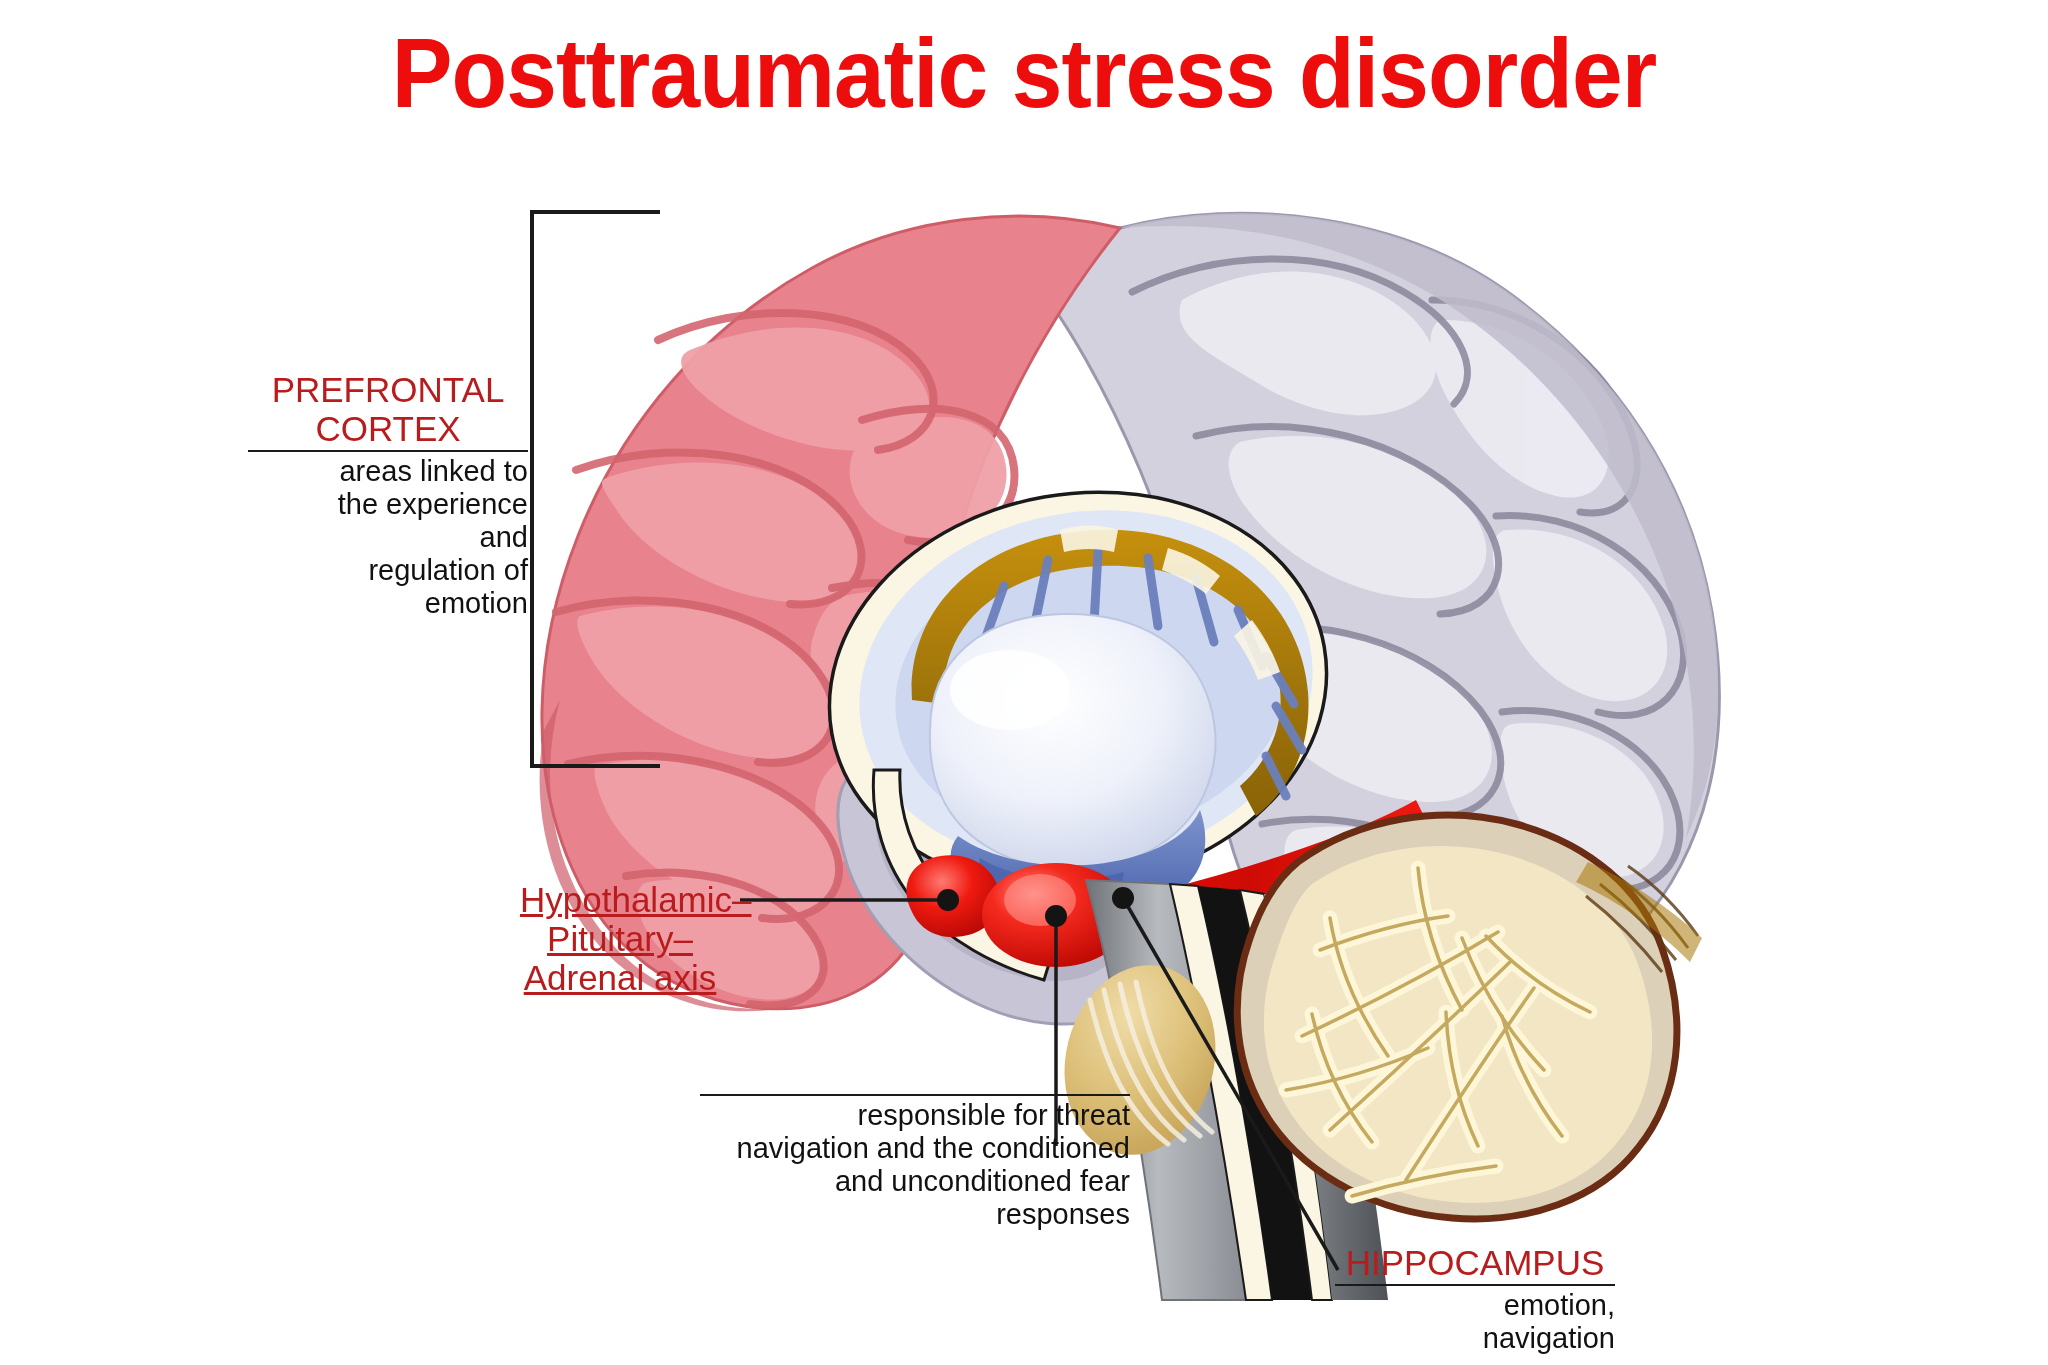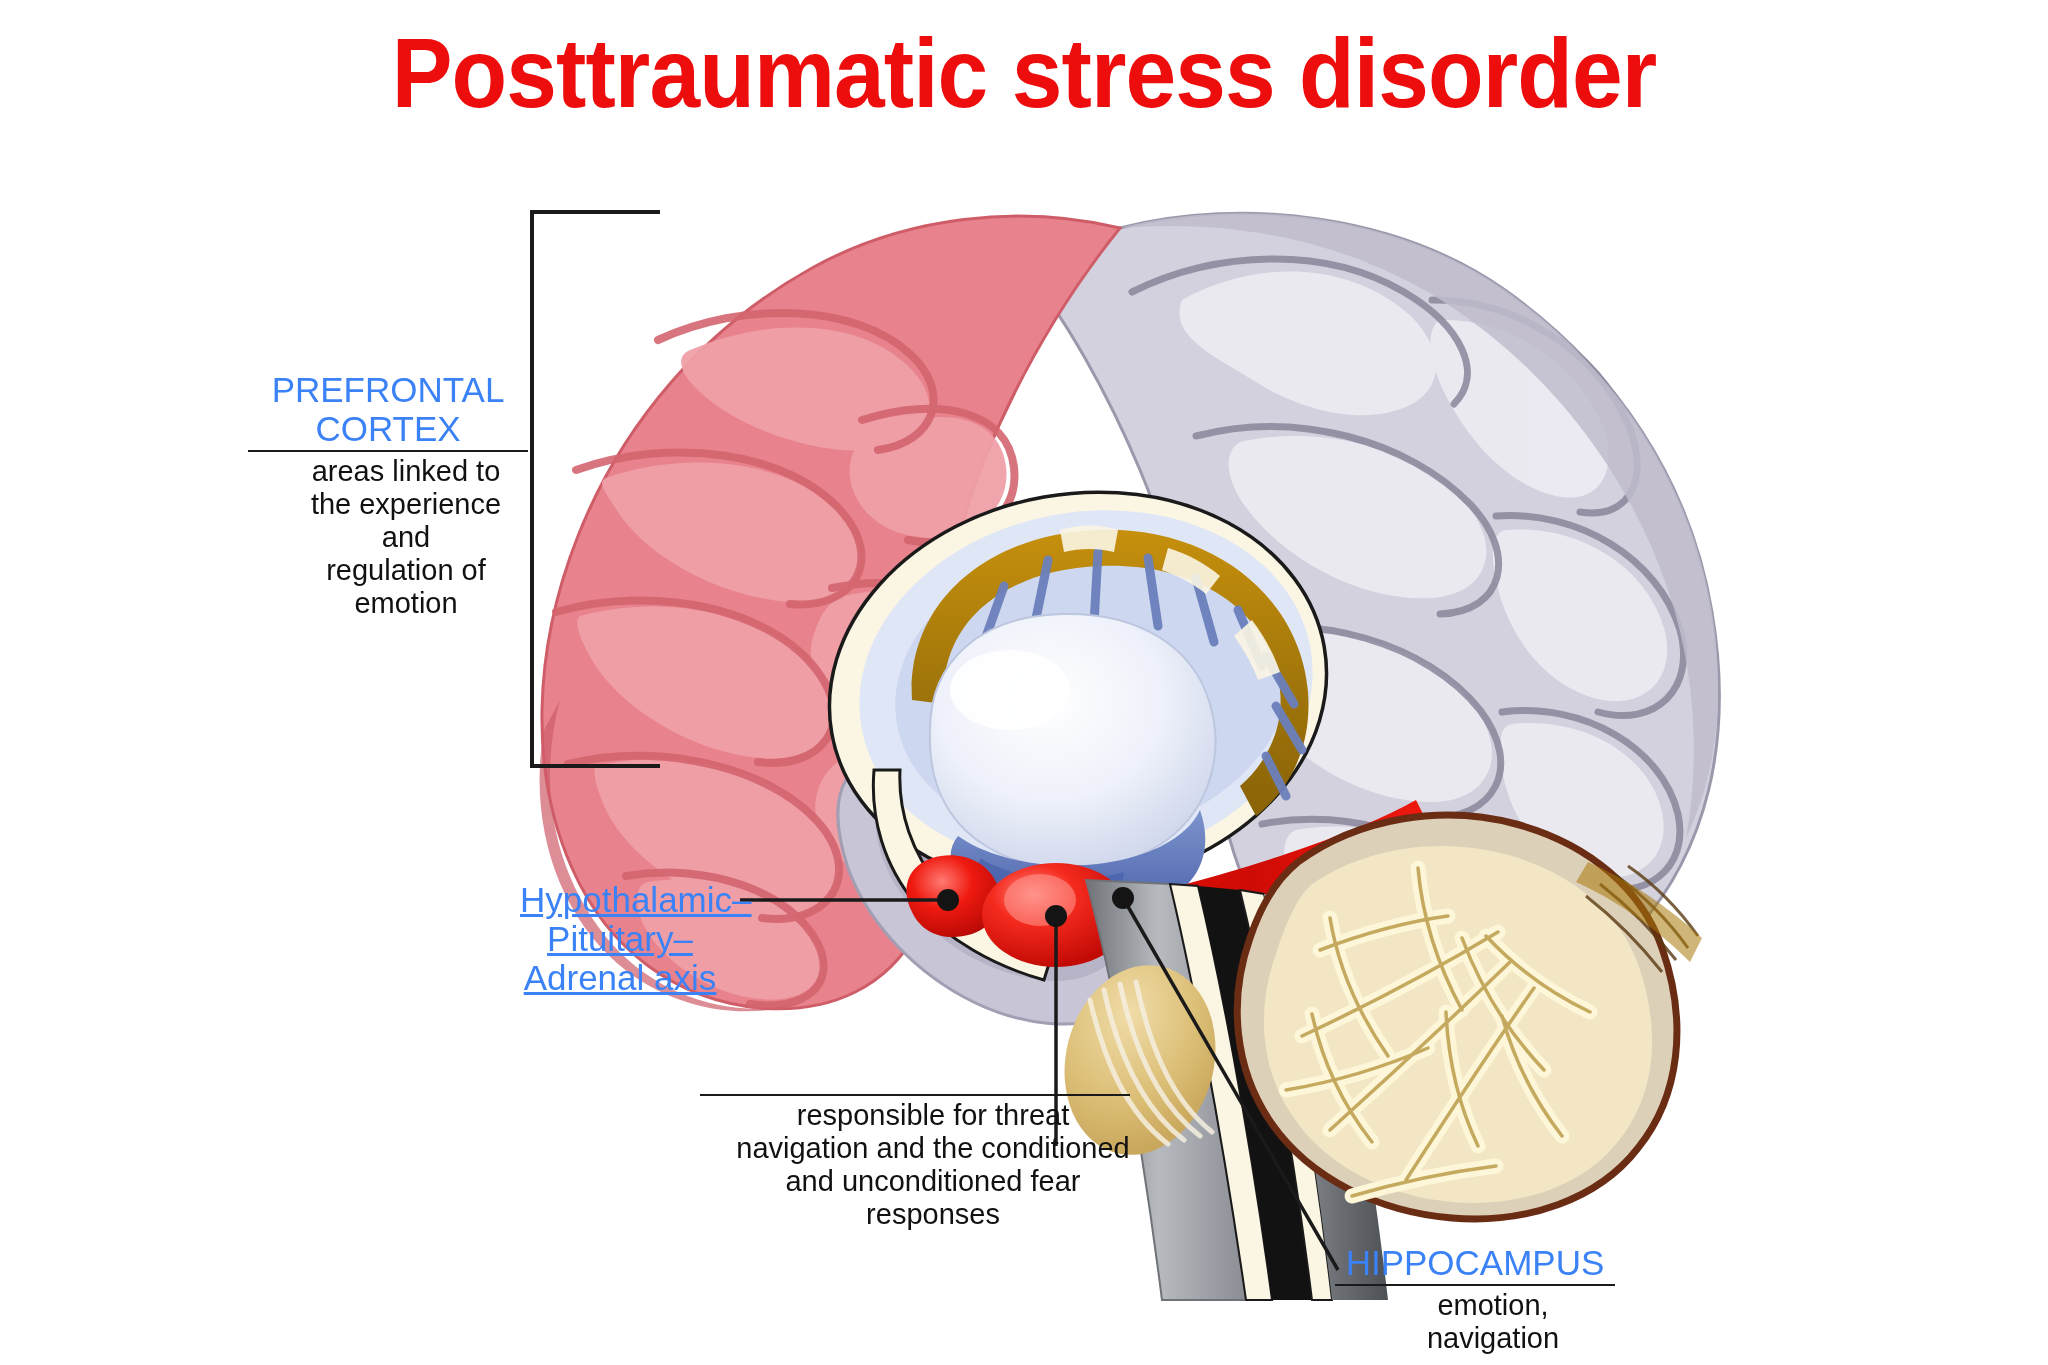--- a/index.html
+++ b/index.html
@@ -21,39 +21,39 @@
     letter-spacing:-1px;
     transform:scaleX(0.93);
     transform-origin:50% 50%;
     white-space:nowrap;
     line-height:1.05;
   }
 
   
   .label-block{position:absolute;}
   .lbl-head{
-    color:#3b82f6;
+    color:#b91c1c;
     font-size:35px;
     line-height:39px;
     white-space:pre-line;
     font-weight:normal;
   }
   .lbl-head.center{text-align:center;}
   .lbl-head.left{text-align:center;text-decoration:underline;}
   .lbl-rule{
     border-bottom:2.5px solid #1a1a1a;
     height:0;margin-top:2px;margin-bottom:3px;
   }
   .lbl-desc{
     color:#111111;
     font-size:29px;
     line-height:33px;
     white-space:pre-line;
   }
-  .lbl-desc.center{text-align:center;margin-left:36px;}
+  .lbl-desc.center{text-align:right;margin-left:36px;}
 
   #pfc-block{left:248px;top:370px;width:280px;}
   #hpa-block{left:520px;top:880px;width:200px;}
   #amy-block{left:700px;top:1092px;width:430px;}
   #hip-block{left:1335px;top:1243px;width:280px;}
 
   svg{display:block;}
   .leader{stroke:#1a1a1a;fill:none;}
   .dot{fill:#141414;}
 </style>

